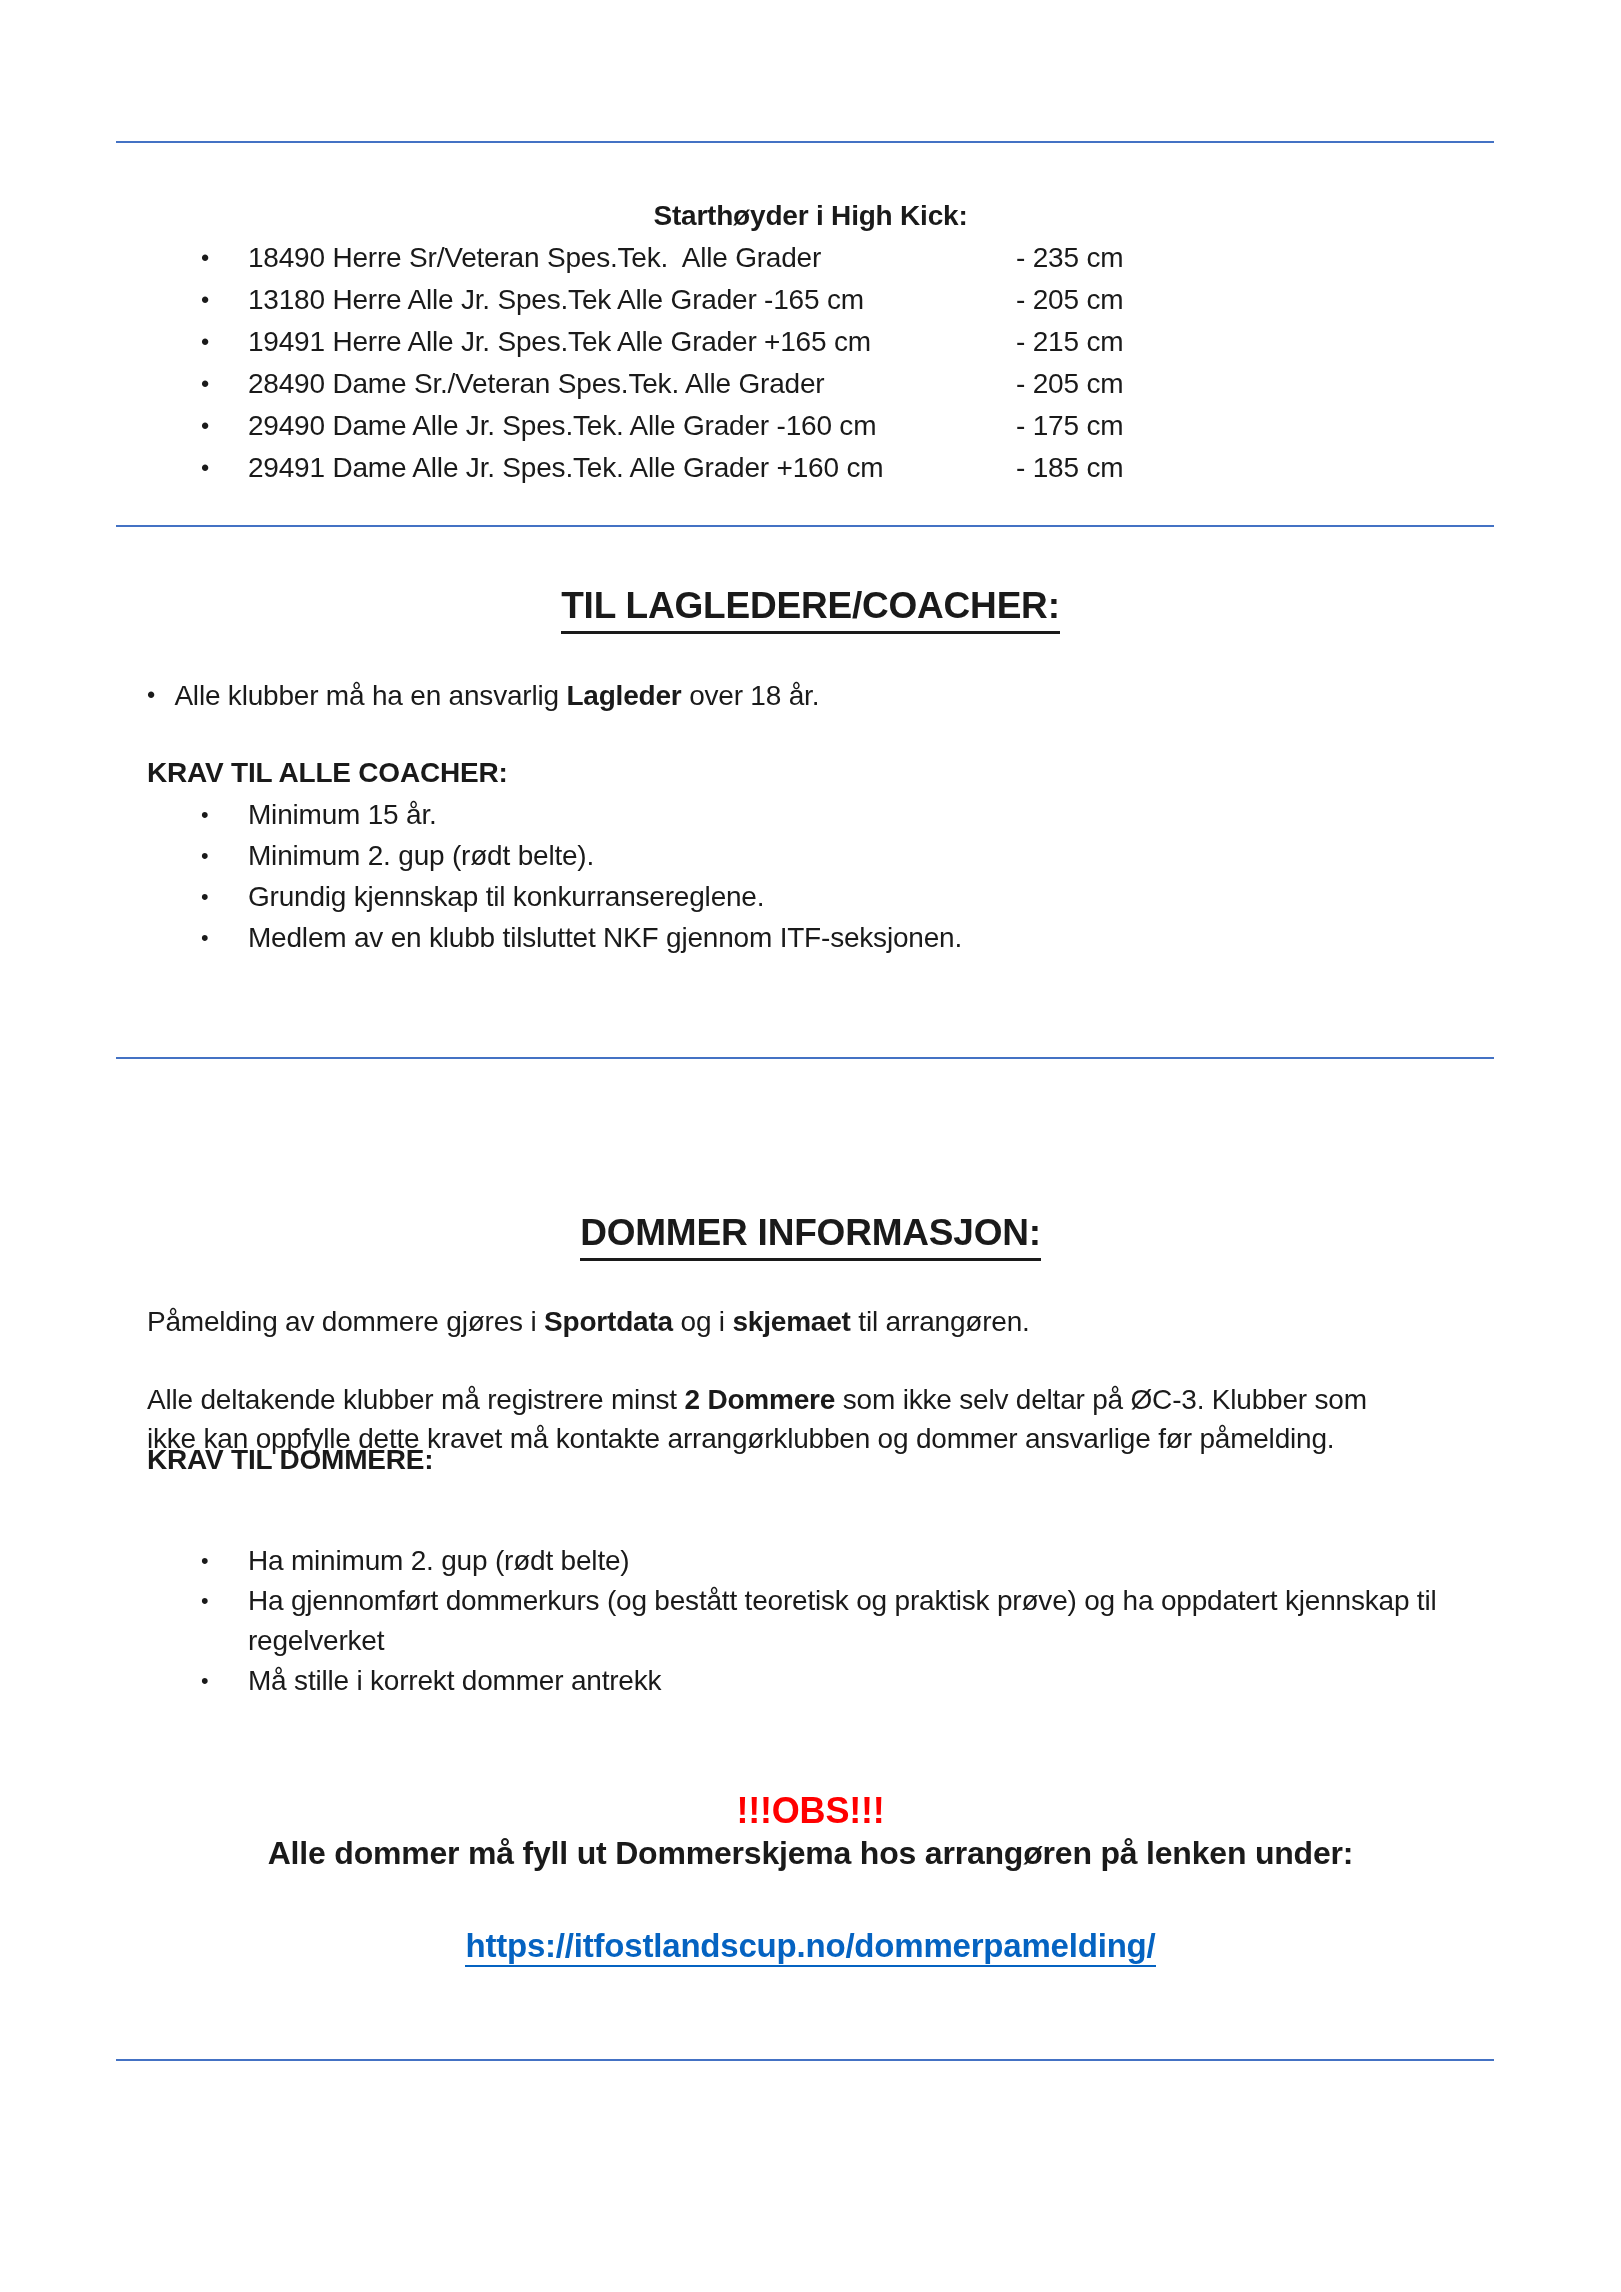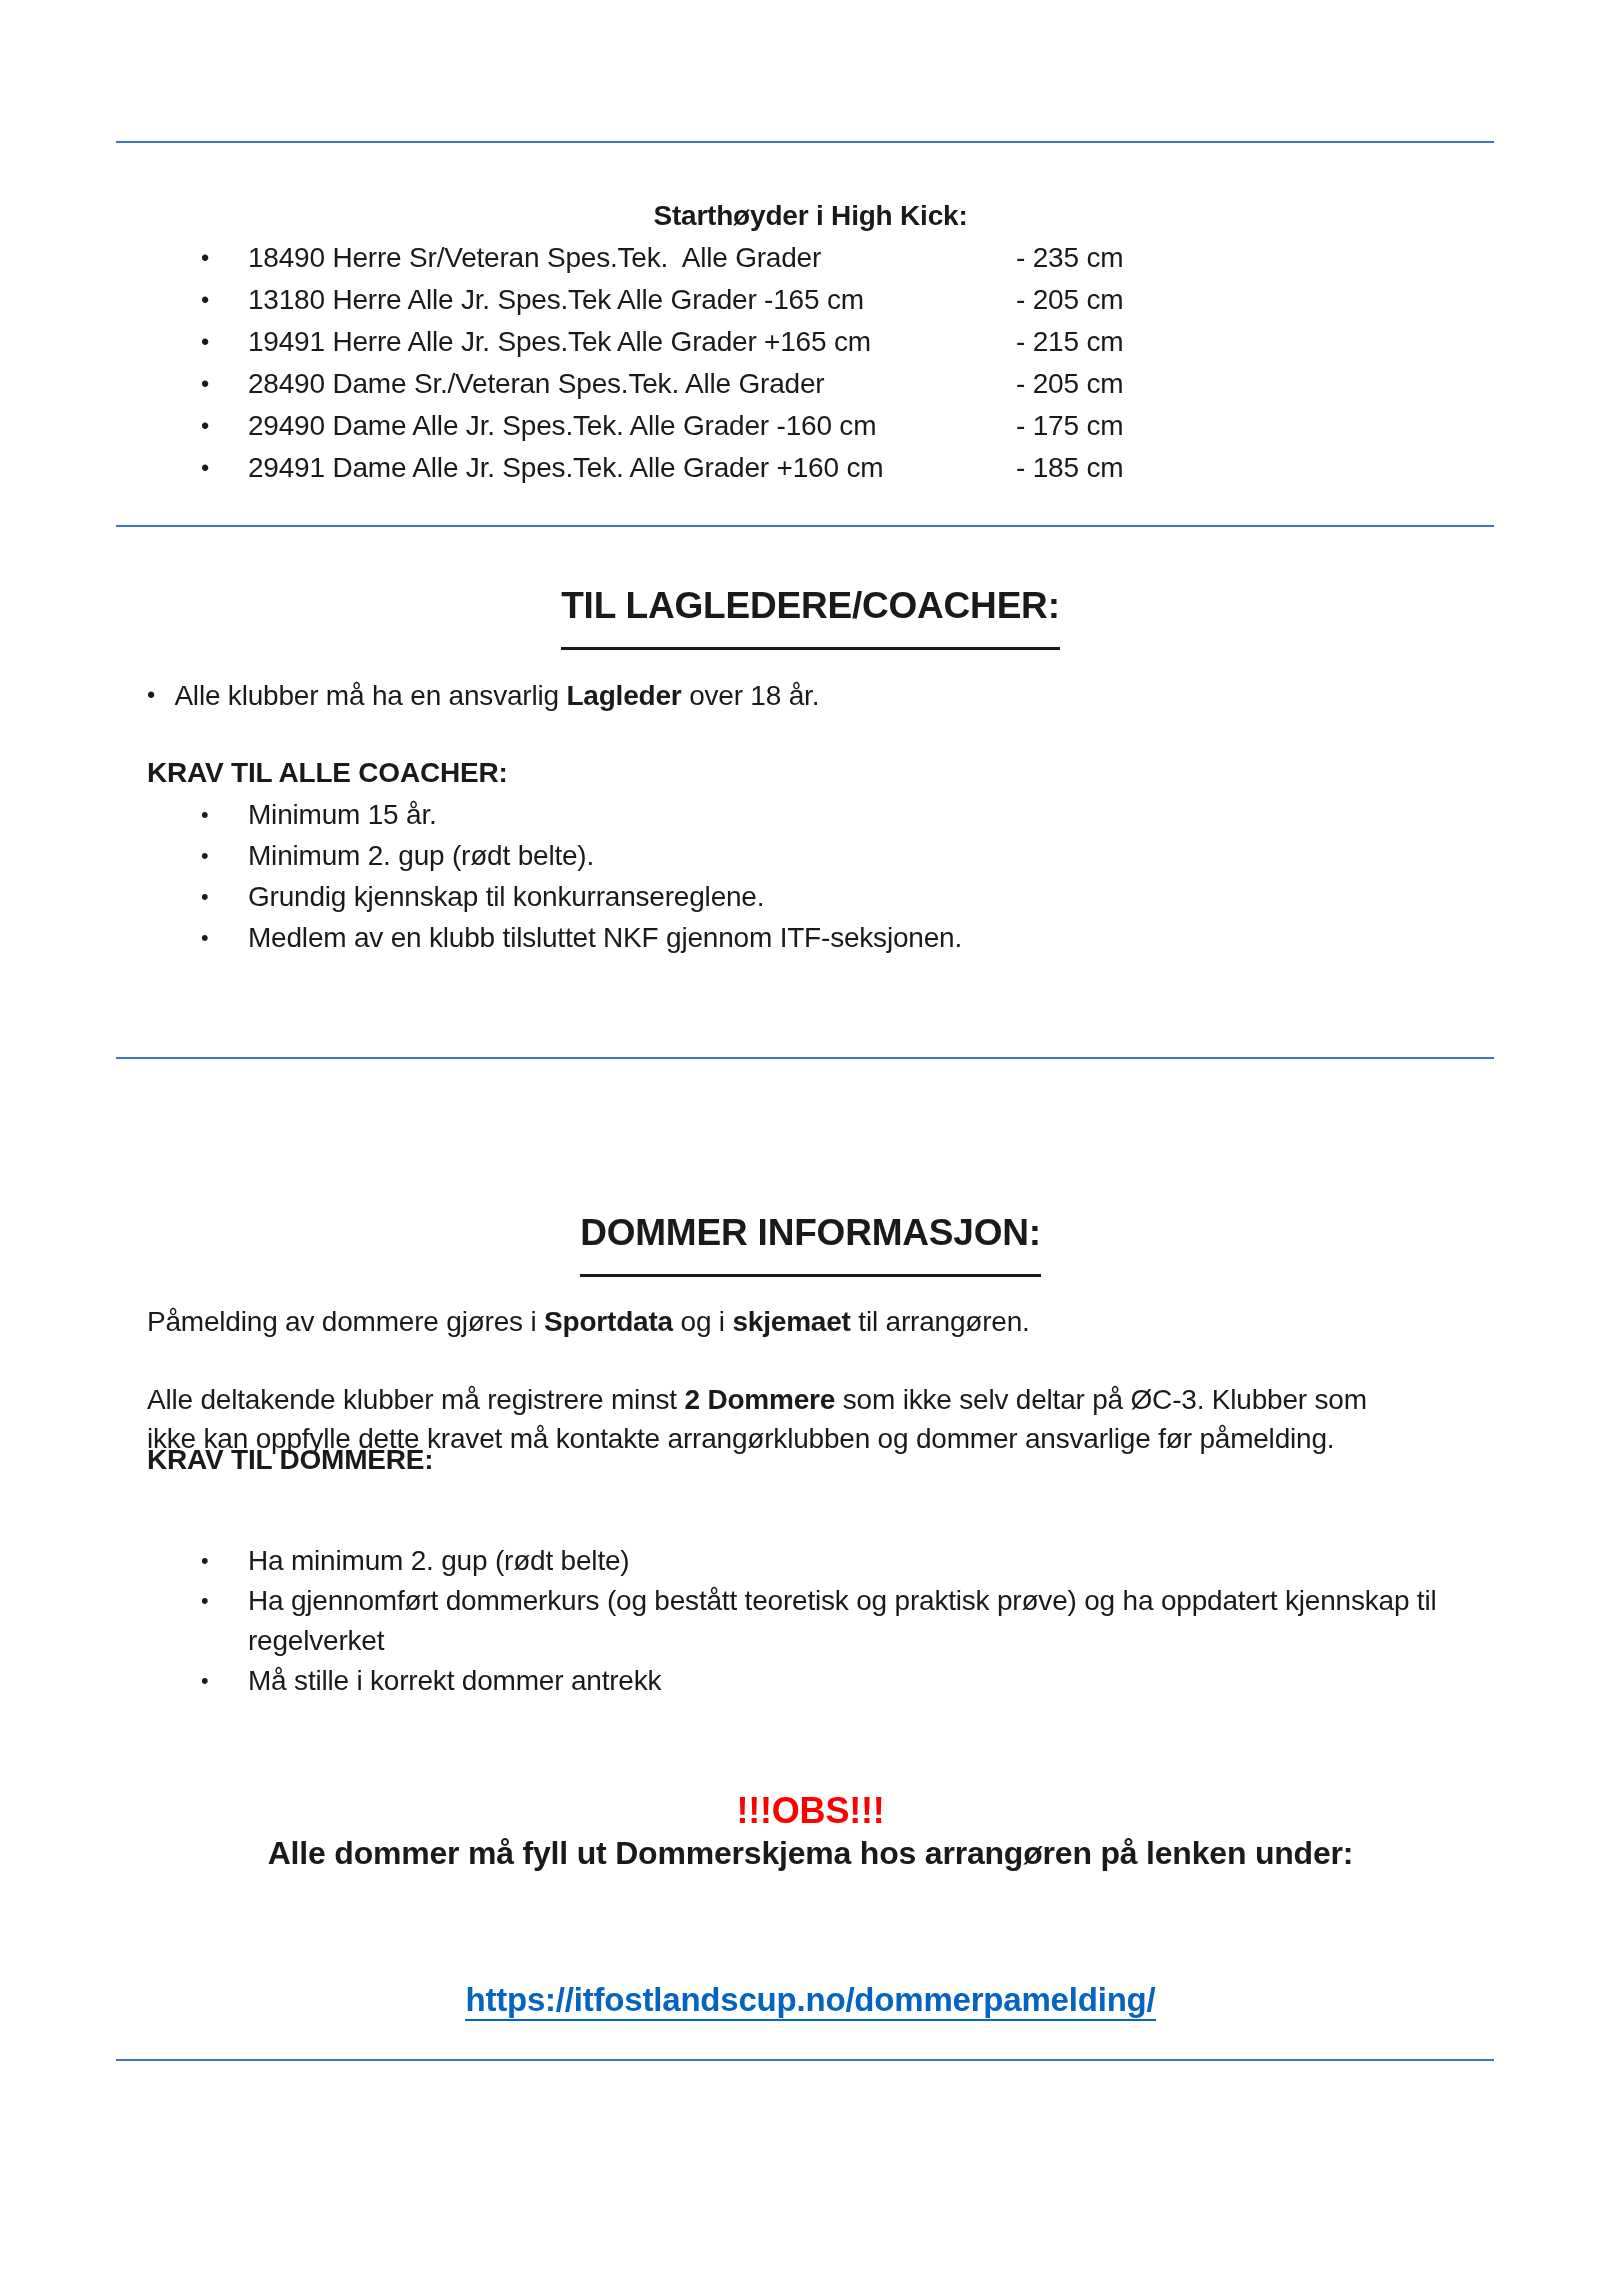--- a/index.html
+++ b/index.html
@@ -14,21 +14,21 @@
   }
   .divider {
     position:absolute; left:116px; width:1378px; height:0;
     border-top:2.9px solid #4472C4;
   }
   .center { position:absolute; left:0; width:1621px; text-align:center; }
   .big-heading { font-size:37px; font-weight:bold; }
   .big-heading .u {
     display:inline-block;
     border-bottom:3.9px solid #1a1a1a;
-    padding-bottom:20px;
+    padding-bottom:4px;
   }
   .sub-title { font-size:28px; font-weight:bold; }
   .body-text { font-size:28px; line-height:39px; }
   .b { font-weight:bold; }
   .hk-list { position:absolute; left:201px; width:1274px; top:237px; }
   .hk-row { display:flex; height:42px; align-items:center; font-size:28px; }
   .hk-bullet { width:47px; font-size:23.5px; }
   .hk-label { width:768px; white-space:pre-wrap; }
   .hk-height { }
   .para { position:absolute; left:147px; width:1333px; }
@@ -148,20 +148,20 @@
     <div class="bl-row" style="line-height:40px;">
       <span class="bl-bullet">•</span>
       <span class="bl-text">Må stille i korrekt dommer antrekk</span>
     </div>
   </div>
 
   <div class="center obs" style="top:1790px;">!!!OBS!!!</div>
 
   <div class="center obs-line" style="top:1835px;">Alle dommer må fyll ut Dommerskjema hos arrangøren på lenken under:</div>
 
-  <div class="center link-line" style="top:1981px;">
+  <div class="center link-line" style="top:1927px;">
     <a href="#">https://itfostlandscup.no/dommerpamelding/</a>
   </div>
 
   <div class="divider" style="top:2059px;"></div>
 
 </div>
 
 
 </body></html>

